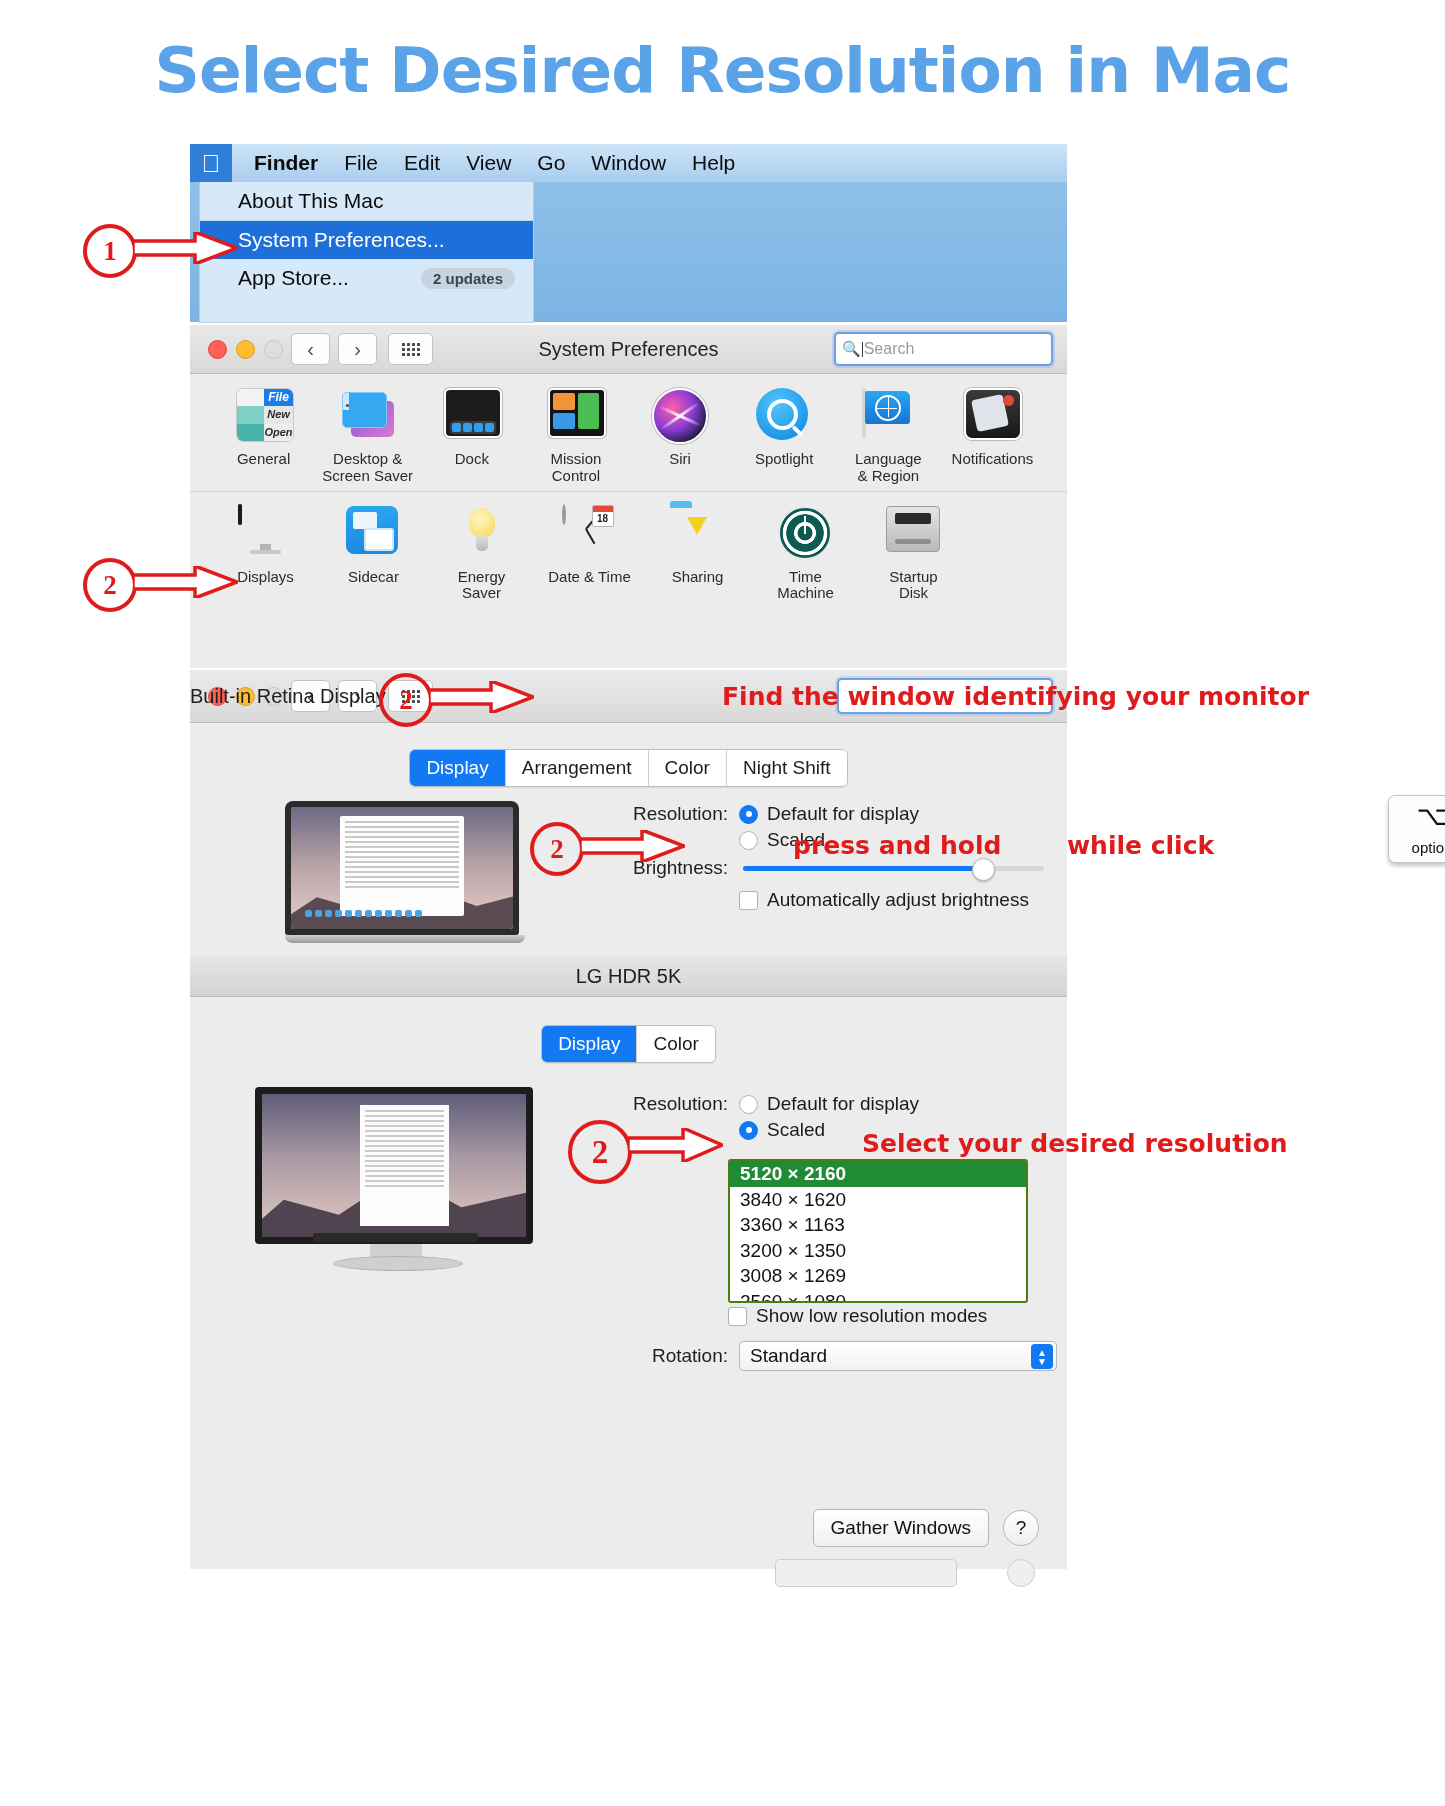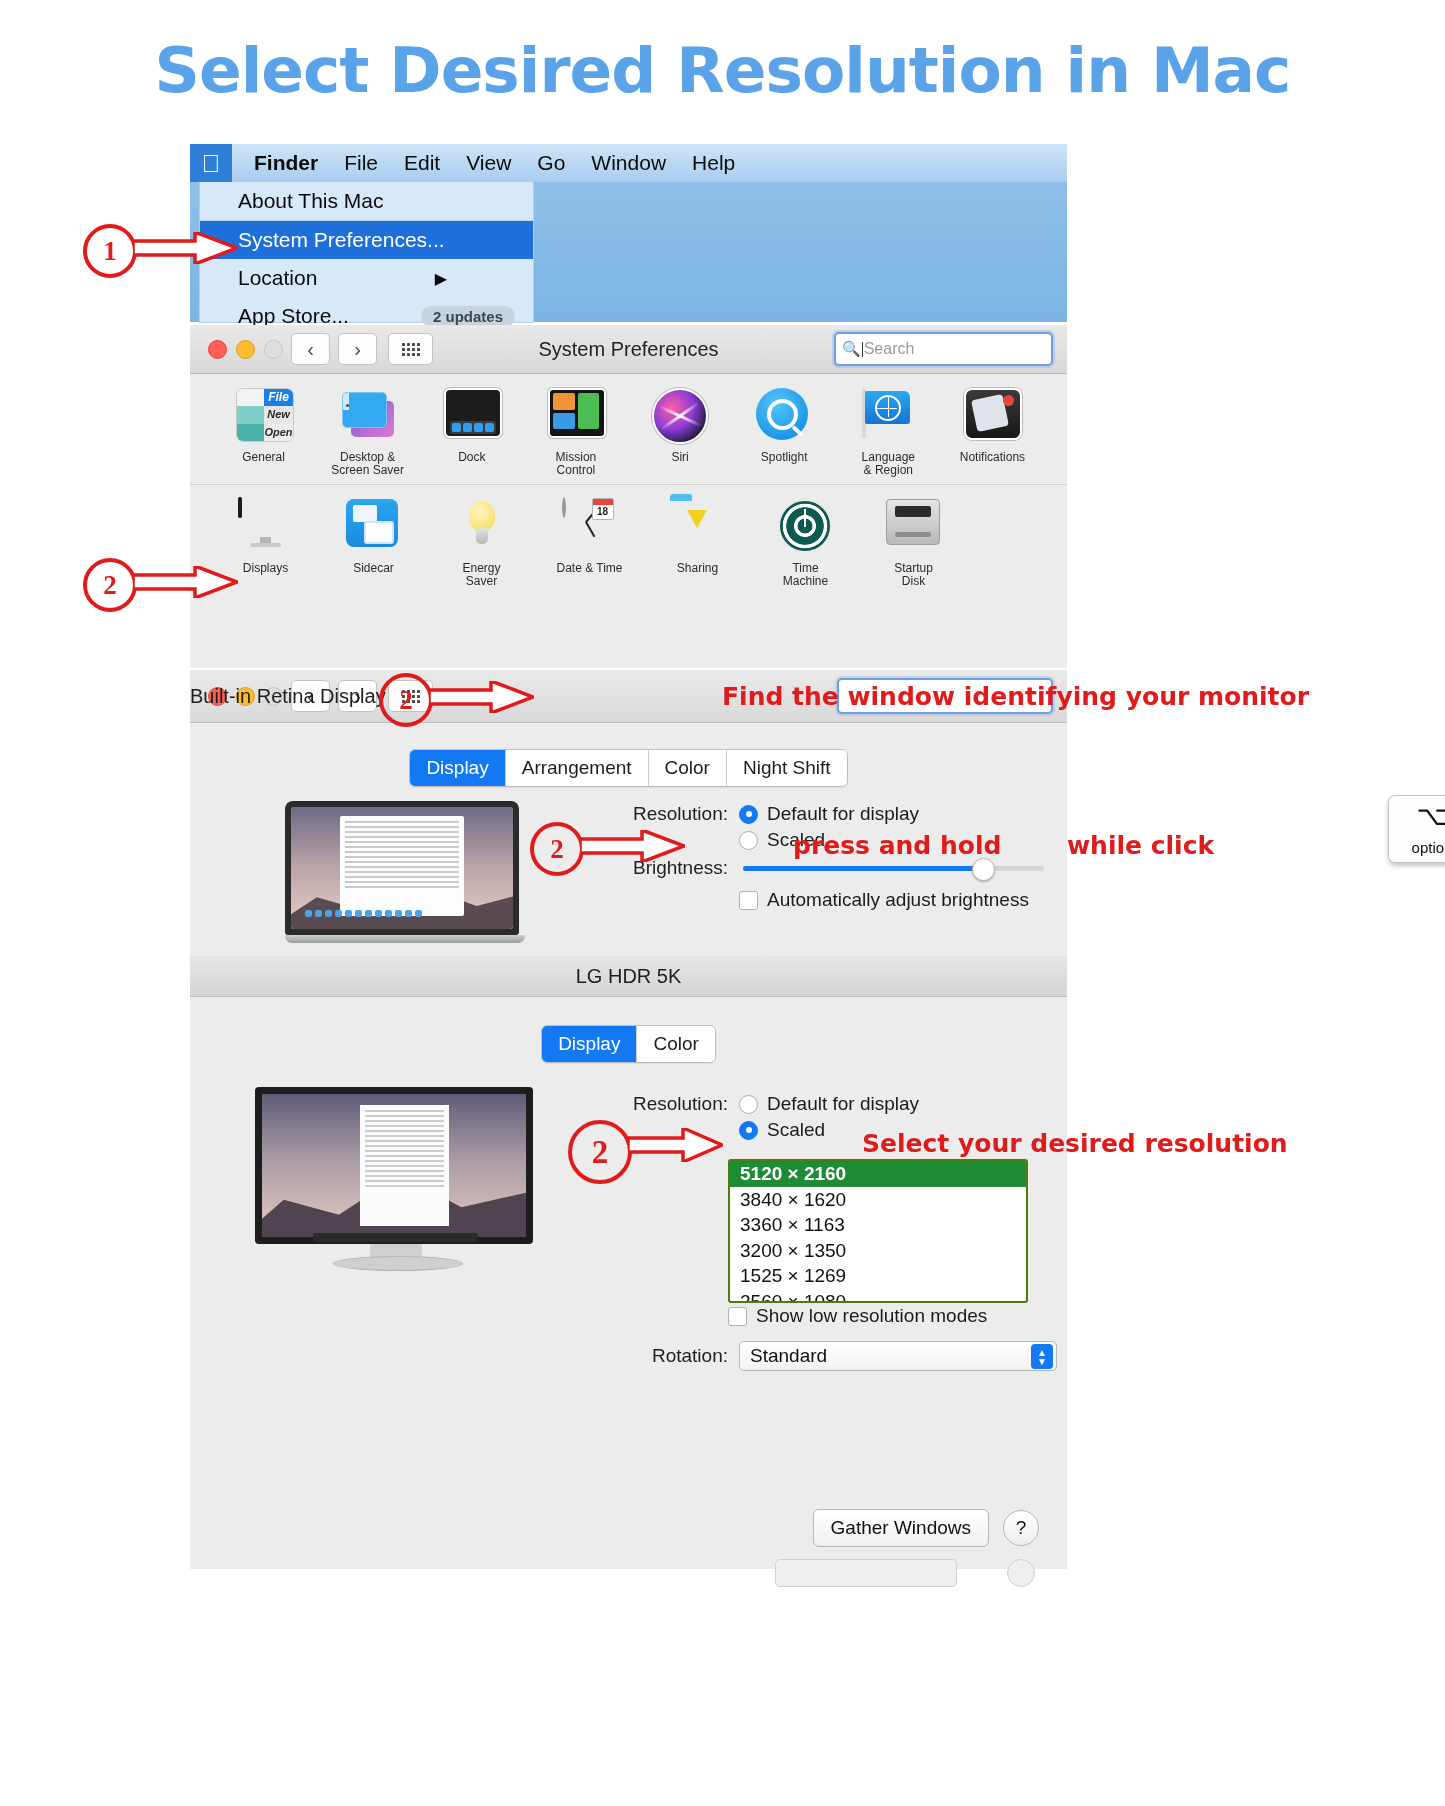--- a/index.html
+++ b/index.html
@@ -90,21 +90,21 @@
     background:#ececec;padding:14px 0 0 0;
   }
   .pref-row{display:flex;padding:0 22px;}
   .pref-row.row2{border-top:1px solid #d0d0d0;margin-top:6px;padding-top:14px;}
   .pref-item{
     width:107px;display:flex;flex-direction:column;align-items:center;
     margin-right:1px;
   }
   .pref-ico{width:56px;height:56px;margin-bottom:7px;position:relative;}
   .pref-label{
-    font-size:12px;color:#2b2b2b;text-align:center;line-height:1.12;
+    font-size:15px;color:#2b2b2b;text-align:center;line-height:1.12;
     font-family:"Liberation Sans", sans-serif;
   }
 
   
   .ico-general{width:56px;height:52px;border-radius:7px;overflow:hidden;border:1px solid #c8c8c8;background:#fff;display:grid;grid-template-columns:1fr 1fr;grid-template-rows:1fr 1fr 1fr;}
   .ico-general i{display:block;}
   .ico-general .g1{background:#f2f2f2;}
   .ico-general .g2{background:#1b7fe8;color:#fff;font-size:12px;font-weight:bold;text-align:center;line-height:17px;}
   .ico-general .g3{background:#7fcfc6;}
   .ico-general .g4{background:#e7e7e7;color:#2b2b2b;font-size:11px;font-weight:bold;text-align:center;line-height:17px;}
@@ -314,24 +314,20 @@
 <div class="desktop"></div>
 
 <div class="menu-dropdown">
   <div class="mi">
     <span>About This Mac</span>
   </div>
   <div class="mi hl sep">
     <span>System Preferences...</span>
   </div>
   <div class="mi">
-    <span>Location</span>
-    <span class="arrow">▶</span>
-  </div>
-  <div class="mi">
     <span>App Store...</span>
     <span class="badge">2 updates</span>
   </div>
 </div>
 
 <div class="win" id="sysprefs-window">
   <div class="titlebar">
     <div class="lights">
       <span class="light l-red"></span>
       <span class="light l-yellow"></span>
@@ -667,21 +663,21 @@
         <span class="ctrl-label"></span>
         <span class="radio on"></span>
         <span class="ctrl-txt">Scaled</span>
       </div>
 
       <div class="reslist">
         <div class="ri sel">5120 × 2160</div>
         <div class="ri">3840 × 1620</div>
         <div class="ri">3360 × 1163</div>
         <div class="ri">3200 × 1350</div>
-        <div class="ri">1525 × 1269</div>
+        <div class="ri">3008 × 1269</div>
         <div class="ri">2560 × 1080</div>
       </div>
 
       <div class="ctrl-line" style="position:absolute;left:118px;top:212px;">
         <span class="checkbox"></span>
         <span class="ctrl-txt">Show low resolution modes</span>
       </div>
 
       <div class="ctrl-line" style="position:absolute;left:0;top:248px;">
         <span class="ctrl-label">Rotation:</span>

